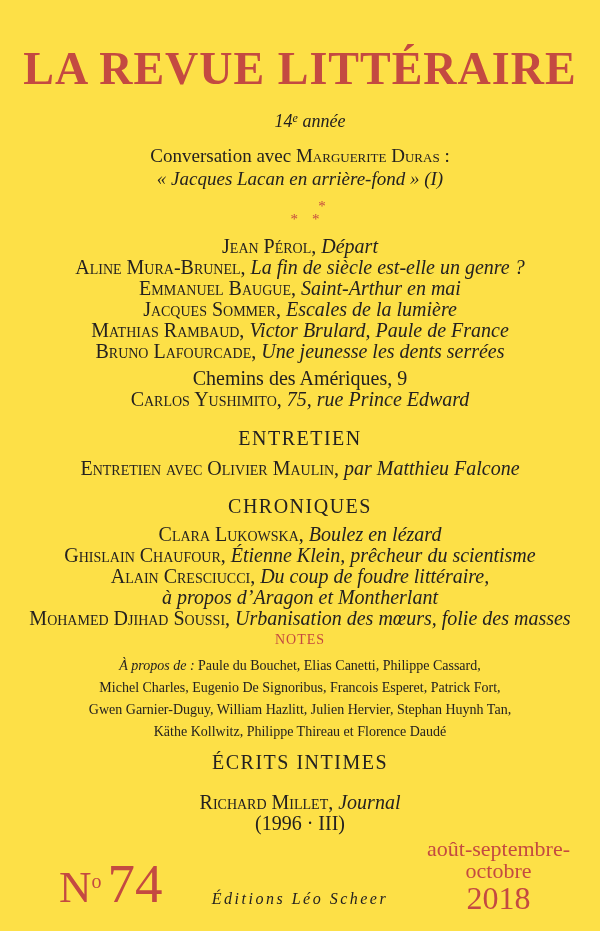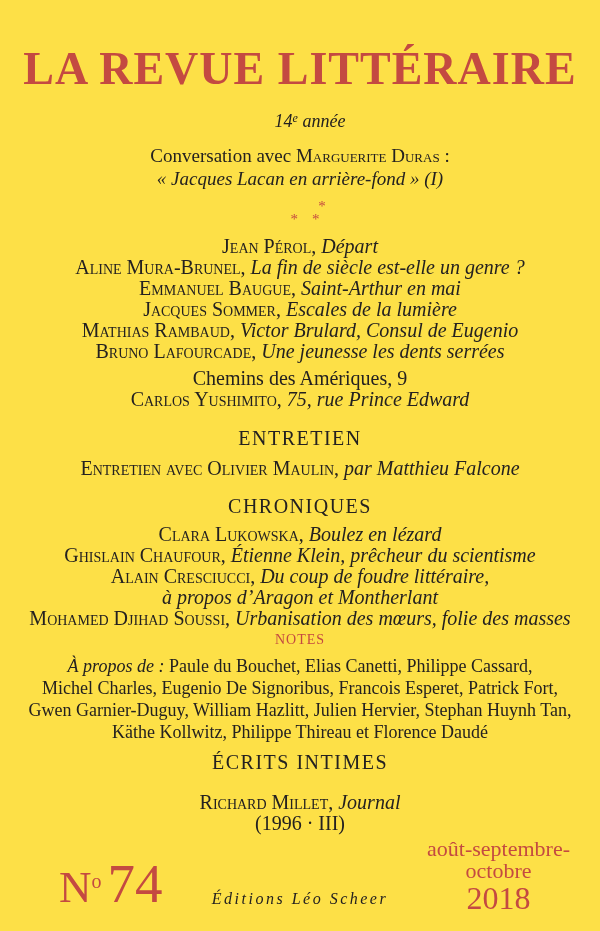--- a/index.html
+++ b/index.html
@@ -67,21 +67,21 @@
 
   .notes-heading {
     margin-top: 2px;
     font-size: 14px;
     line-height: 17px;
     letter-spacing: 1px;
     text-align: center;
     color: #c44a41;
   }
   .notes-block { margin-top: 7px; }
-  .notes-line { font-size: 18px; line-height: 22px; text-align: center; }
+  .notes-line { font-size: 14px; line-height: 22px; text-align: center; }
 
   .millet-block { margin-top: 18px; font-size: 20px; line-height: 21px; }
 
   .footer-issue {
     position: absolute;
     left: 59px;
     top: 856px;
     line-height: 1;
     color: #c44a41;
     white-space: nowrap;
@@ -142,21 +142,21 @@
     <div class="toc-line">
       <span class="sc">Aline Mura-Brunel,</span><span class="it"> La fin de siècle est-elle un genre ?</span>
     </div>
     <div class="toc-line">
       <span class="sc">Emmanuel Baugue,</span><span class="it"> Saint-Arthur en mai</span>
     </div>
     <div class="toc-line">
       <span class="sc">Jacques Sommer,</span><span class="it"> Escales de la lumière</span>
     </div>
     <div class="toc-line">
-      <span class="sc">Mathias Rambaud,</span><span class="it"> Victor Brulard, Consul de Eugenio</span>
+      <span class="sc">Mathias Rambaud,</span><span class="it"> Victor Brulard, Paule de France</span>
     </div>
     <div class="toc-line">
       <span class="sc">Bruno Lafourcade,</span><span class="it"> Une jeunesse les dents serrées</span>
     </div>
   </div>
 
   <div class="ameriques center">
     <div>Chemins des Amériques, 9</div>
     <div>
       <span class="sc">Carlos Yushimito,</span><span class="it"> 75, rue Prince Edward</span>

